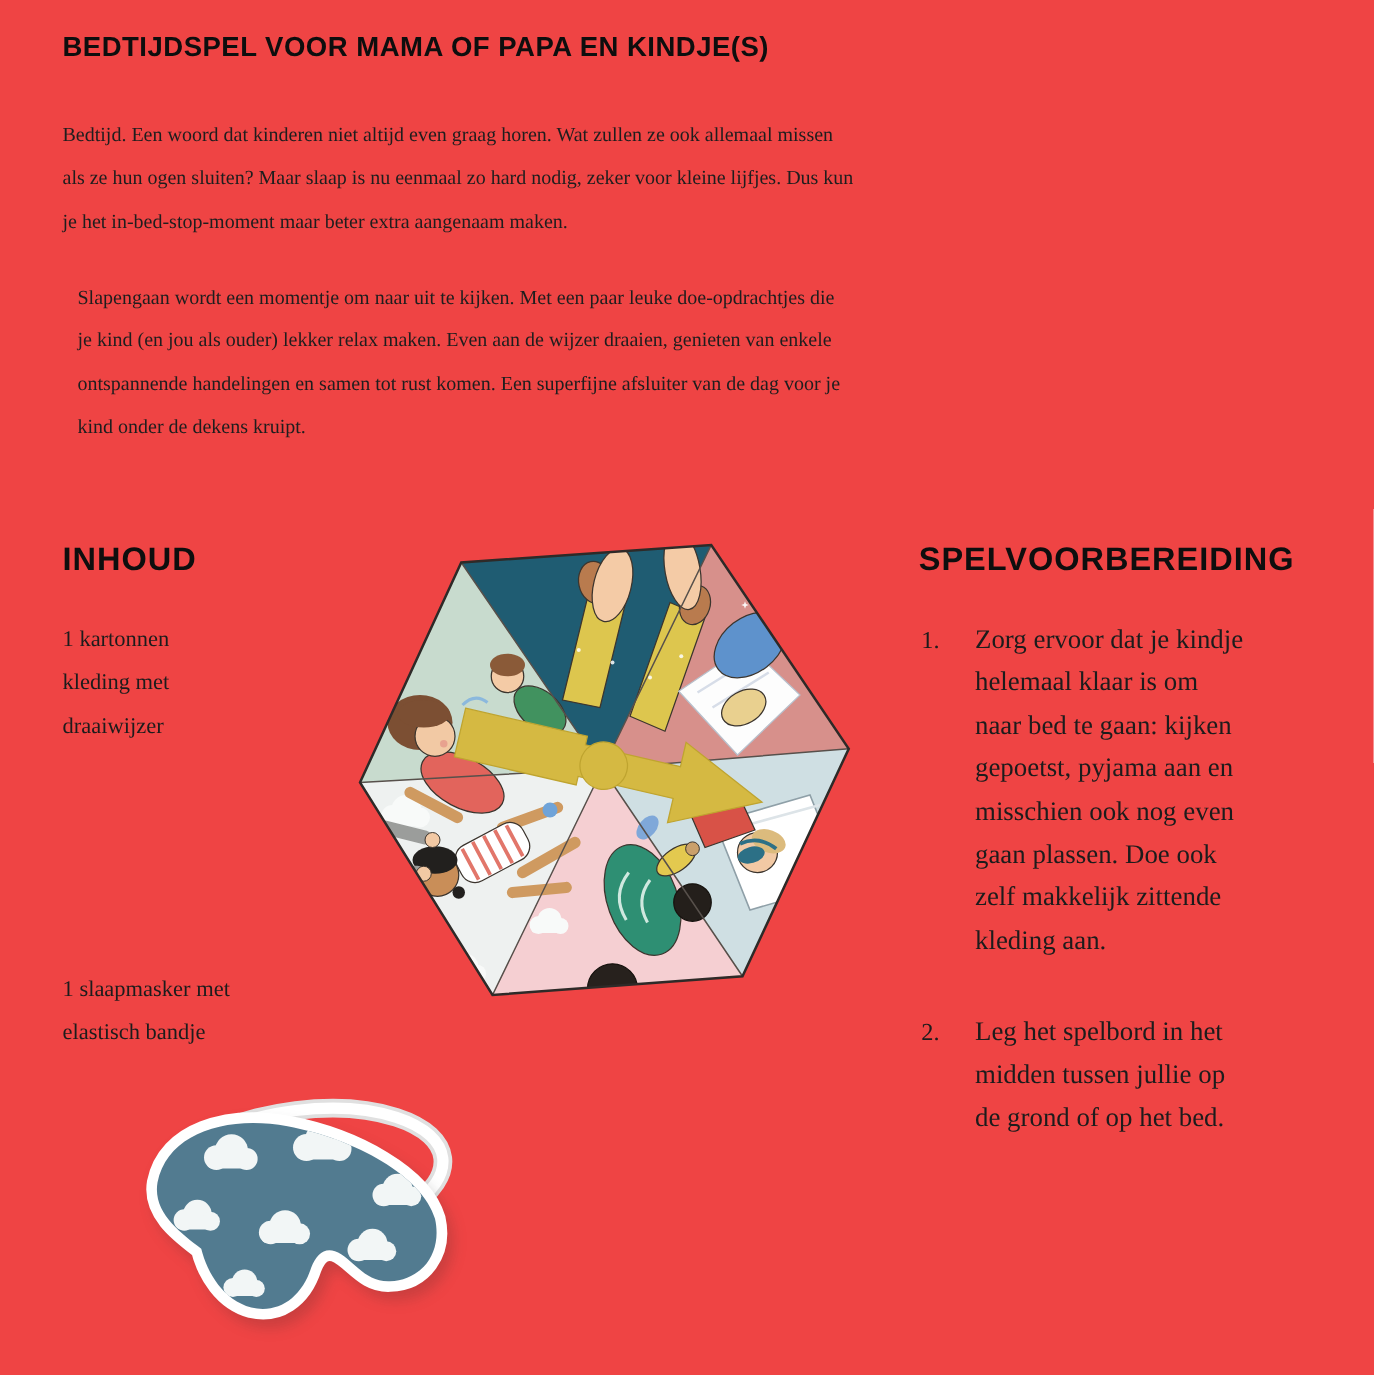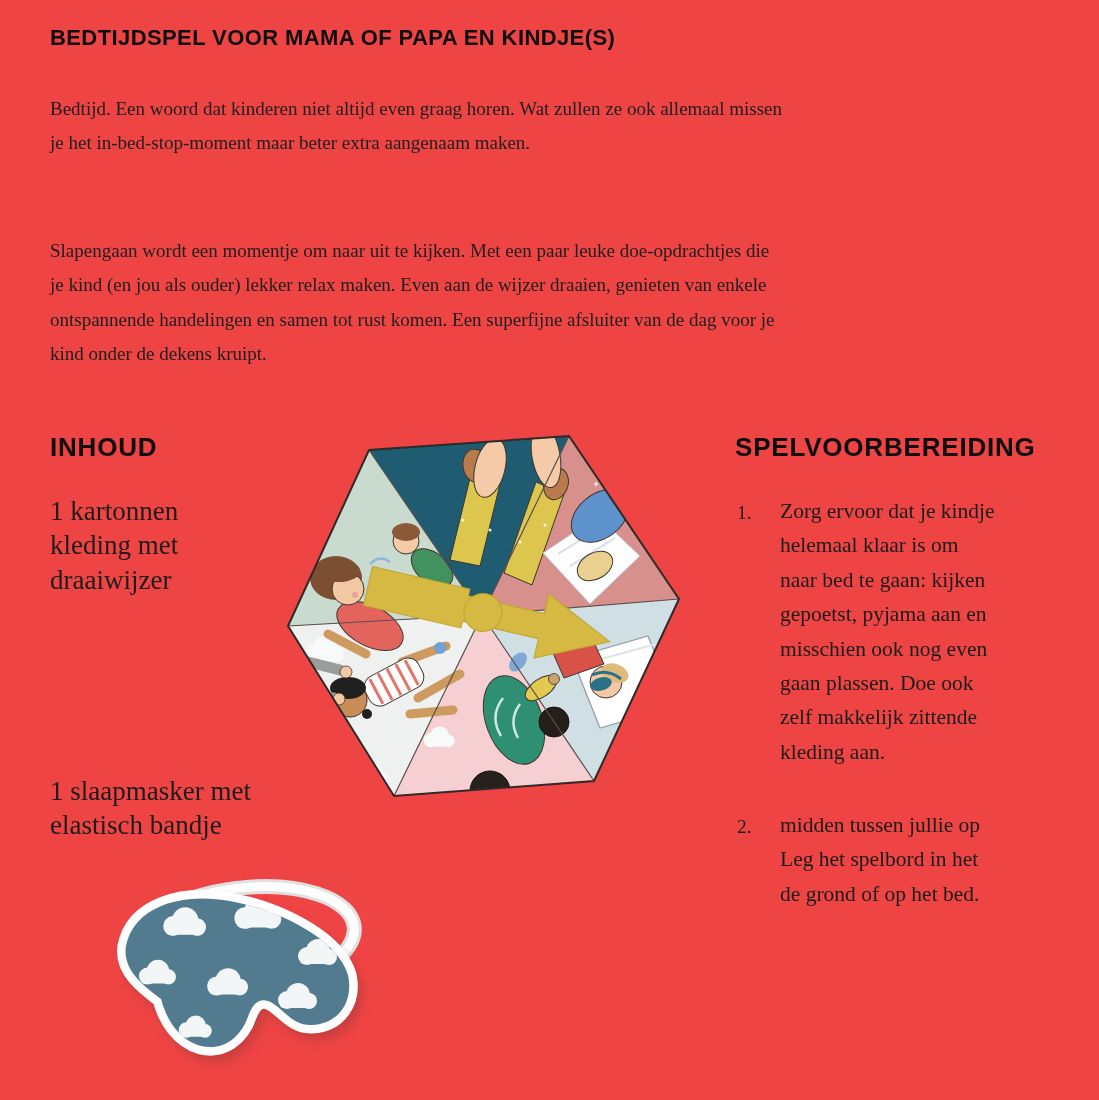--- a/index.html
+++ b/index.html
@@ -6,32 +6,32 @@
   .page {
     position:relative; width:1099px; height:1100px; background:#ef4444;
     color:#1c1c1c; overflow:hidden;
   }
   h1.title {
     position:absolute; left:50px; top:25px; margin:0;
     font-family:"Liberation Sans", sans-serif;
     font-size:22px; font-weight:bold; letter-spacing:0.4px; color:#0e0e0e;
   }
   .para { position:absolute; left:50px; font-family:"Liberation Serif", serif;
-          font-size:19px; line-height:34.4px; color:#1e1e1e; }
+          font-size:16px; line-height:34.4px; color:#1e1e1e; }
   .para .ln { white-space:nowrap; }
   .p1 { top:92px; }
-  .p2 { top:234px; }
+  .p2 { top:222px;margin-left:12px; }
   h2.sect {
     position:absolute; margin:0; font-family:"Liberation Sans", sans-serif;
     font-size:26px; font-weight:bold; letter-spacing:0.8px; color:#0e0e0e;
   }
   .inhoud-h { left:50px; top:432px; }
   .spel-h   { left:735px; top:432px; }
   .inh-item { position:absolute; left:50px; font-family:"Liberation Serif", serif;
-              font-size:27px; line-height:34.4px; }
+              font-size:18px; line-height:34.4px; }
   .inh-item .ln { white-space:nowrap; }
   .i1 { top:494px; }
   .i2 { top:774px; }
   .step { position:absolute; left:735px; width:320px;
           font-family:"Liberation Serif", serif; font-size:21.5px; line-height:34.4px; }
   .s1 { top:494px; }
   .s2 { top:808px; }
   .step .num { position:absolute; left:2px; top:2px; font-size:19.5px; }
   .step .stx { margin-left:45px; }
   .step .ln { white-space:nowrap; }
@@ -41,20 +41,21 @@
 </style>
 </head>
 <body>
 
 <div class="page">
 
   <h1 class="title">BEDTIJDSPEL VOOR MAMA OF PAPA EN KINDJE(S)</h1>
 
   <div class="para p1">
     <div class="ln">Bedtijd. Een woord dat kinderen niet altijd even graag horen. Wat zullen ze ook allemaal missen</div>
+    <div class="ln">als ze hun ogen sluiten? Maar slaap is nu eenmaal zo hard nodig, zeker voor kleine lijfjes. Dus kun</div>
     <div class="ln">je het in-bed-stop-moment maar beter extra aangenaam maken.</div>
   </div>
 
   <div class="para p2">
     <div class="ln">Slapengaan wordt een momentje om naar uit te kijken. Met een paar leuke doe-opdrachtjes die</div>
     <div class="ln">je kind (en jou als ouder) lekker relax maken. Even aan de wijzer draaien, genieten van enkele</div>
     <div class="ln">ontspannende handelingen en samen tot rust komen. Een superfijne afsluiter van de dag voor je</div>
     <div class="ln">kind onder de dekens kruipt.</div>
   </div>
 
@@ -83,22 +84,22 @@
       <div class="ln">misschien ook nog even</div>
       <div class="ln">gaan plassen. Doe ook</div>
       <div class="ln">zelf makkelijk zittende</div>
       <div class="ln">kleding aan.</div>
     </div>
   </div>
 
   <div class="step s2">
     <div class="num">2.</div>
     <div class="stx">
+      <div class="ln">Leg het spelbord in het</div>
       <div class="ln">midden tussen jullie op</div>
-      <div class="ln">Leg het spelbord in het</div>
       <div class="ln">de grond of op het bed.</div>
     </div>
   </div>
 
   <svg class="board-svg" width="440" height="425" viewBox="265 418 440 425" xmlns="http://www.w3.org/2000/svg">
     <defs>
       <clipPath id="hexclip">
         <polygon points="290,628 371,452 571,438 681,601 596,783 396,798"></polygon>
       </clipPath>
       <g id="sparkle">

